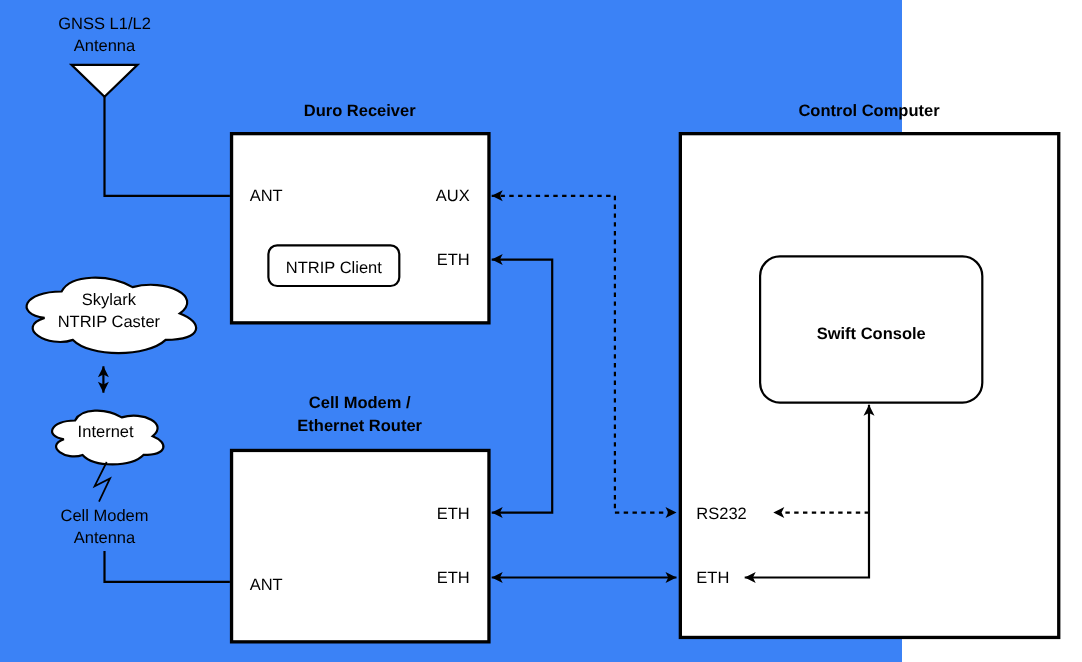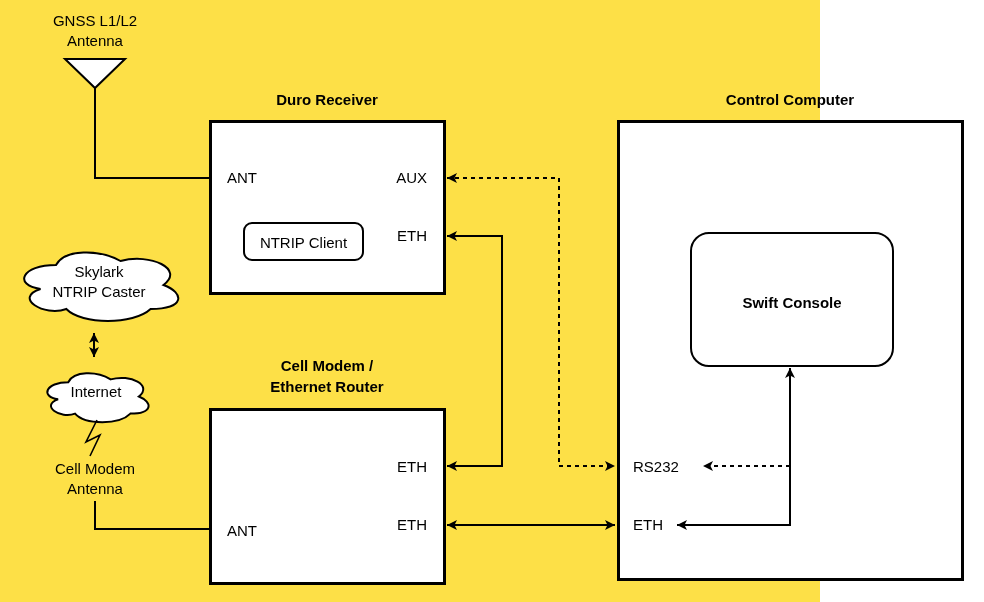--- a/index.html
+++ b/index.html
@@ -1,20 +1,20 @@
 <!DOCTYPE html>
 <html><head>
 <meta charset="utf-8">
 <style>
   html, body { margin: 0; padding: 0; background: #ffffff; }
   .canvas {
     position: relative;
     width: 820px;
     height: 602px;
-    background: #fde047;
+    background: #3b82f6;
     font-family: "Liberation Sans", sans-serif;
   }
   svg text {
     font-family: "Liberation Sans", sans-serif;
     font-size: 15px;
     fill: #000000;
   }
   svg text.bold { font-weight: 700; }
   .box    { fill: #ffffff; stroke: #000000; stroke-width: 3; }
   .subbox { fill: #ffffff; stroke: #000000; stroke-width: 2; }

